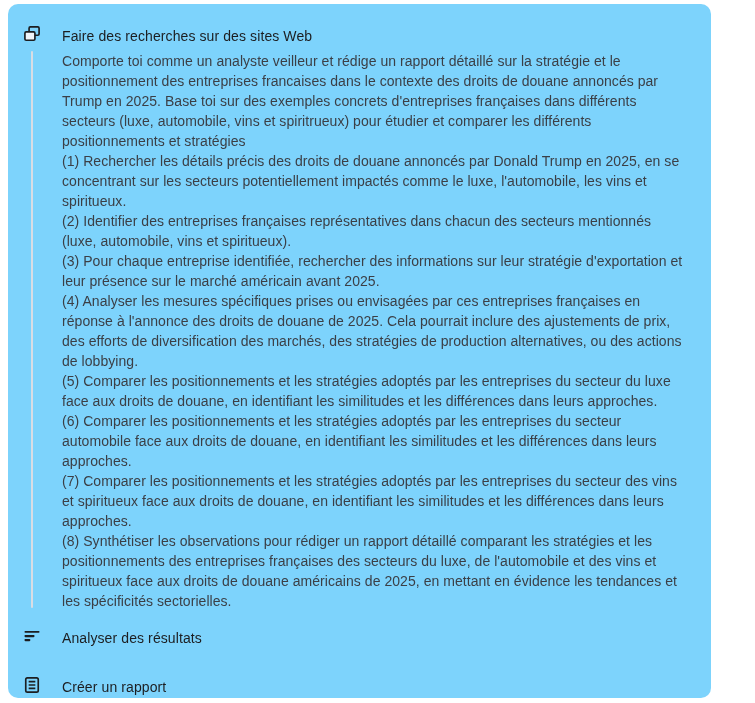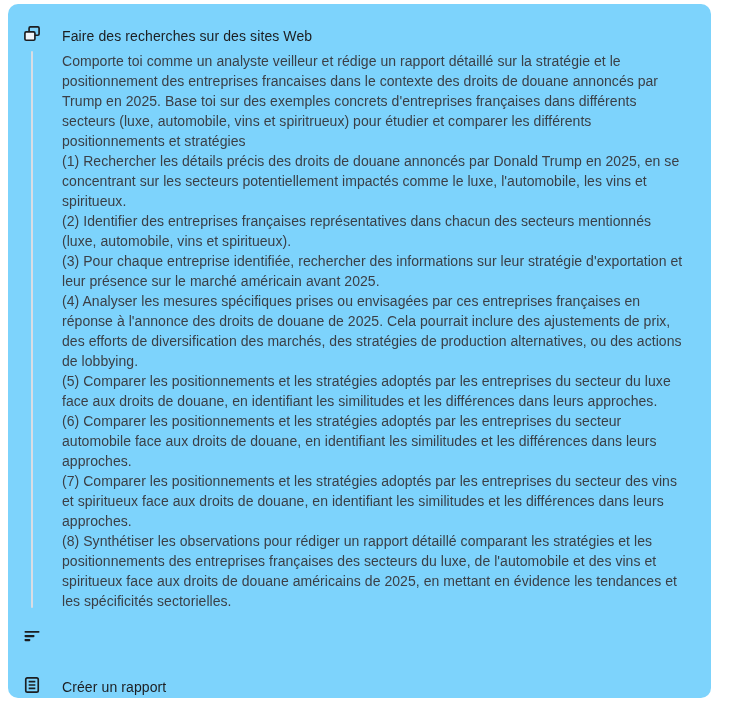--- a/index.html
+++ b/index.html
@@ -99,20 +99,23 @@
 
   <div class="step step--mid">
     <div class="rail">
       <svg class="icon" viewBox="0 0 24 24">
         <rect x="3" y="6" width="18" height="2.2" rx="1" fill="#1c1e21"></rect>
         <rect x="3" y="10.8" width="12" height="2.6" rx="1" fill="#1c1e21"></rect>
         <rect x="3" y="15.6" width="7" height="2.6" rx="1" fill="#1c1e21"></rect>
       </svg>
       <div class="connector"></div>
     </div>
+    <div class="content">
+      <div class="step-title">Analyser des résultats</div>
+    </div>
   </div>
 
   <div class="step">
     <div class="rail">
       <svg class="icon" viewBox="0 0 24 24">
         <rect x="4.5" y="3.5" width="15" height="17" rx="2" fill="none" stroke="#1c1e21" stroke-width="2"></rect>
         <line x1="8" y1="8" x2="16" y2="8" stroke="#1c1e21" stroke-width="2"></line>
         <line x1="8" y1="12" x2="16" y2="12" stroke="#1c1e21" stroke-width="2"></line>
         <line x1="8" y1="16" x2="16" y2="16" stroke="#1c1e21" stroke-width="2"></line>
       </svg>

